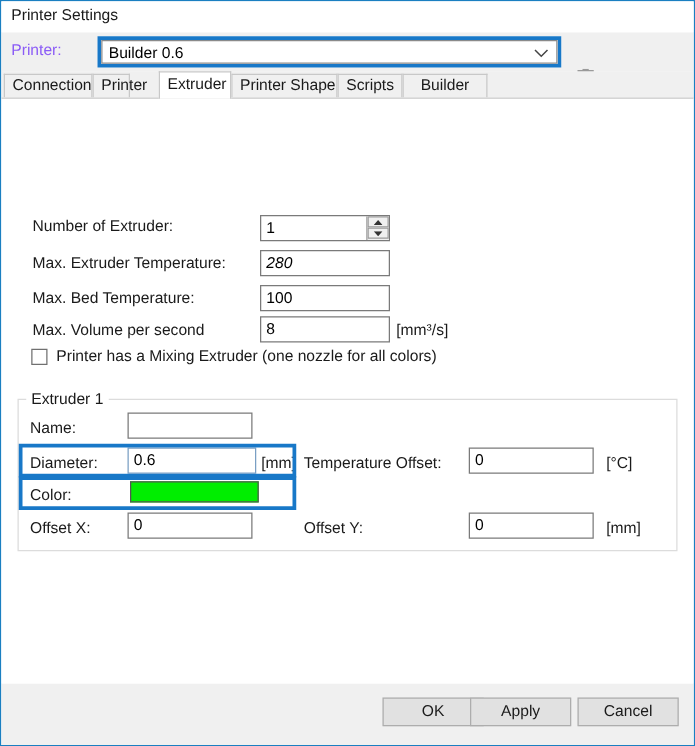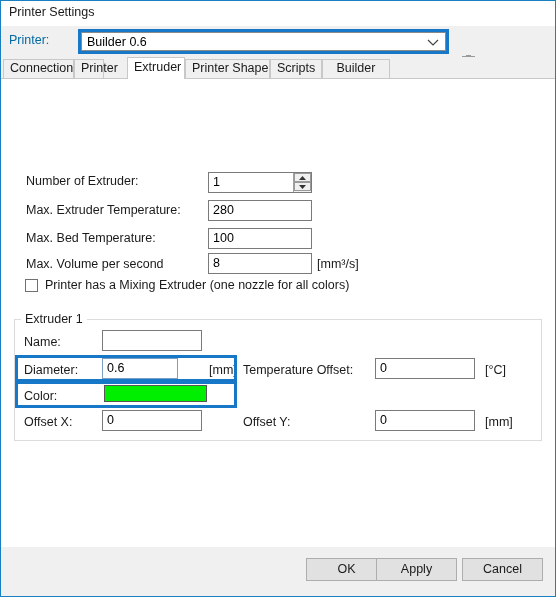--- a/index.html
+++ b/index.html
@@ -40,21 +40,21 @@
     position: absolute;
     left: 0; top: 25px;
     width: 554px;
     height: 31px;
     background: #f0f0f0;
   }
   #printer-label {
     position: absolute;
     left: 8px; top: 7px;
     font-size: 12.5px;
-    color: #0369a1;
+    color: #8b5cf6;
   }
   #printer-combo-hl {
     position: absolute;
     left: 77px; top: 3px;
     width: 371px;
     height: 25px;
     box-sizing: border-box;
     border: 3px solid #1878c8;
     background: #ffffff;
   }
@@ -318,42 +318,42 @@
         </div>
         <div class="spin-half dn">
           <svg width="7" height="4" viewBox="0 0 7 4">
               <path d="M3.5 4 L0 0 L7 0 Z" fill="#333"></path>
             </svg>
         </div>
       </div>
     </div>
 
     <div class="flabel" style="left:25px;top:124px;">Max. Extruder Temperature:</div>
-    <div class="tbox" style="left:207px;top:121px;width:104px;height:21px;">280</div>
+    <div class="tbox" style="left:207px;top:121px;width:104px;height:21px;font-style:italic;">280</div>
 
     <div class="flabel" style="left:25px;top:152px;">Max. Bed Temperature:</div>
     <div class="tbox" style="left:207px;top:149px;width:104px;height:21px;">100</div>
 
     <div class="flabel" style="left:25px;top:178px;">Max. Volume per second</div>
     <div class="tbox" style="left:207px;top:174px;width:104px;height:21px;">8</div>
     <div class="funit" style="left:316px;top:178px;">[mm³/s]</div>
 
     <div id="mix-row">
       <div id="mix-check"></div>
       <div id="mix-label">Printer has a Mixing Extruder (one nozzle for all colors)</div>
     </div>
 
     <div id="groupbox"></div>
     <div id="group-title">Extruder 1</div>
 
     <div class="flabel" style="left:23px;top:256px;">Name:</div>
     <div class="tbox" style="left:101px;top:251px;width:100px;height:21px;"></div>
 
     <div class="flabel" style="left:23px;top:284px;">Diameter:</div>
-    <div class="tbox blue-inner" style="left:101px;top:279px;width:76px;height:21px;">0.6</div>
+    <div class="tbox blue-inner" style="left:101px;top:279px;width:103px;height:21px;">0.6</div>
     <div class="funit" style="left:208px;top:284px;">[mm]</div>
 
     <div class="flabel" style="left:242px;top:284px;">Temperature Offset:</div>
     <div class="tbox" style="left:374px;top:279px;width:100px;height:21px;">0</div>
     <div class="funit" style="left:484px;top:284px;">[°C]</div>
 
     <div class="flabel" style="left:23px;top:310px;">Color:</div>
     <div id="color-swatch" style="background: rgb(0, 238, 0);"></div>
 
     <div class="flabel" style="left:23px;top:336px;">Offset X:</div>

